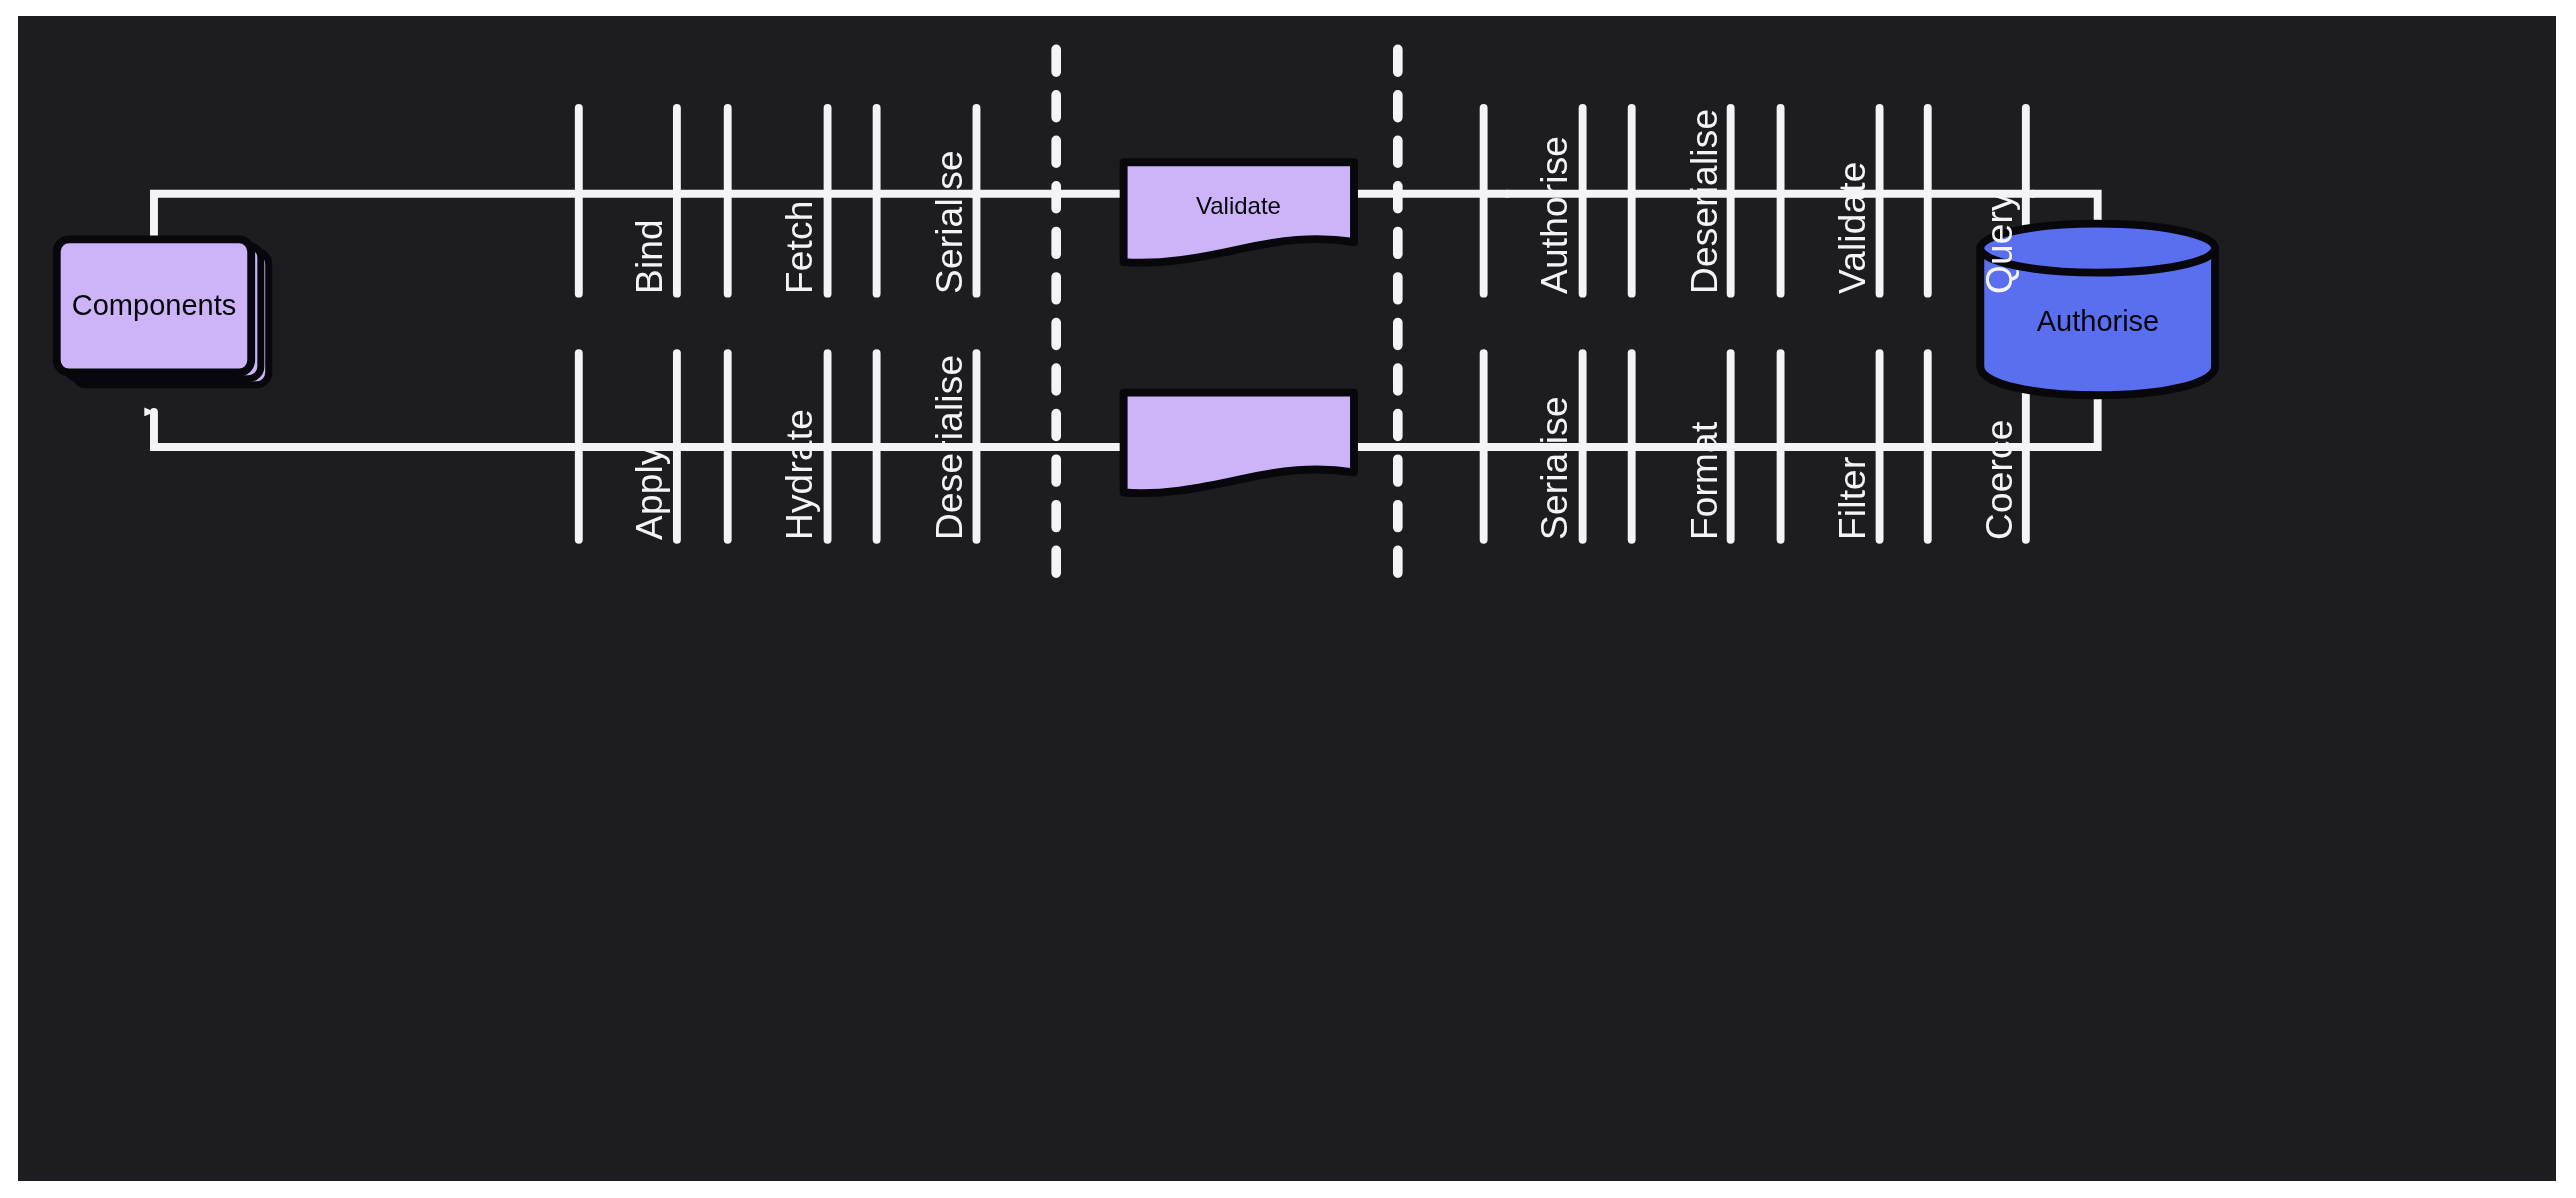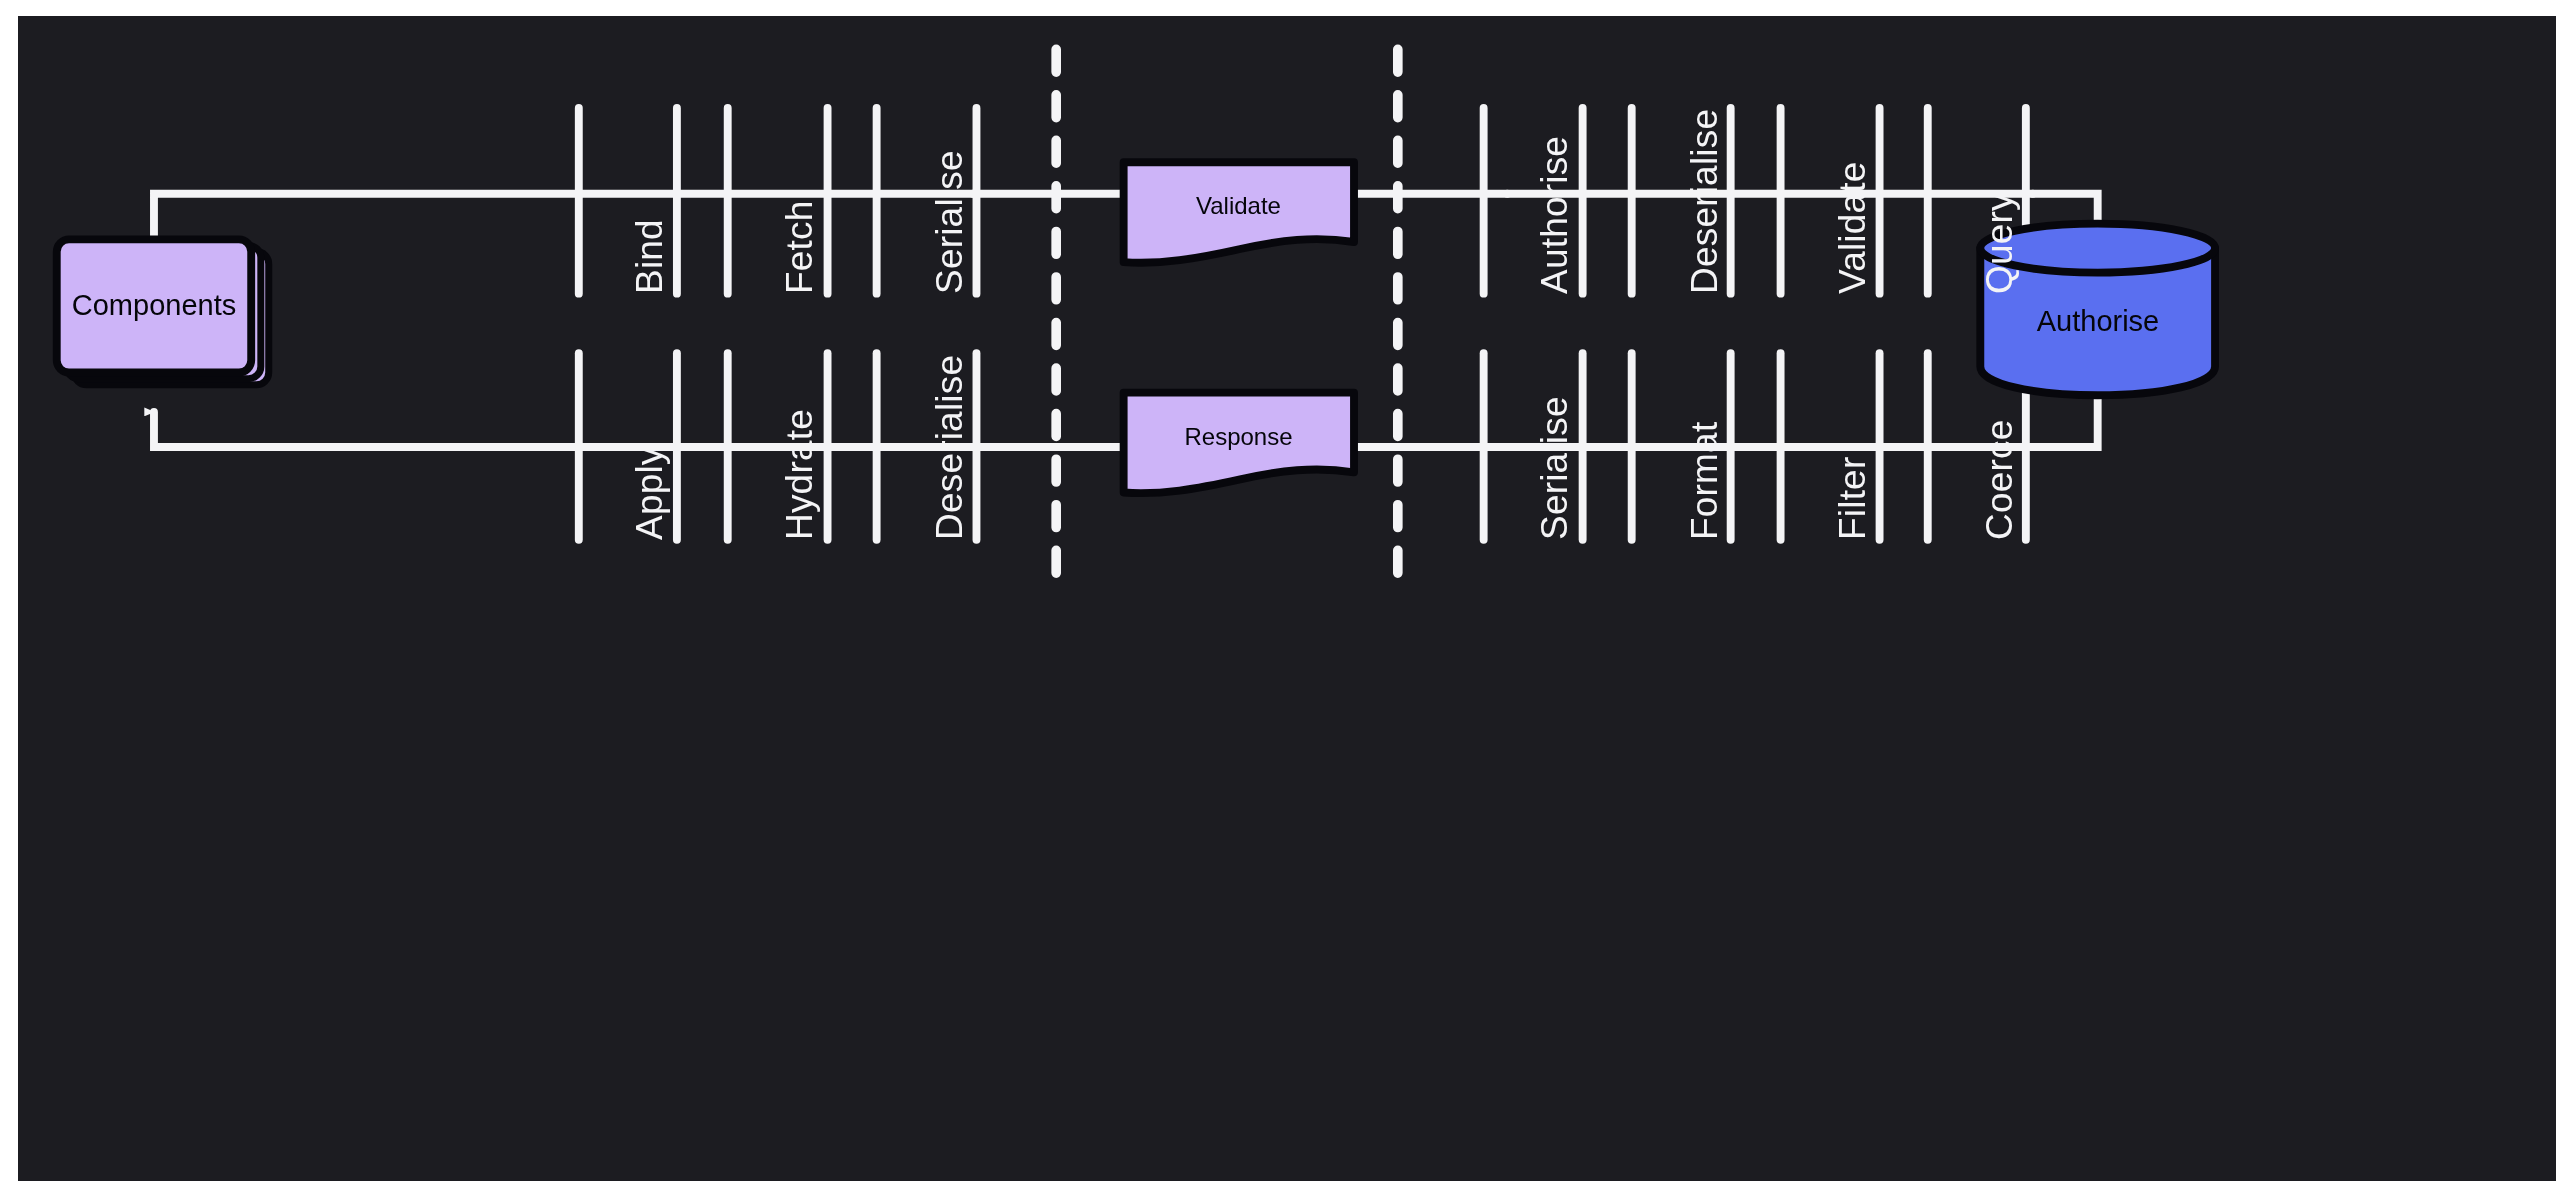--- a/index.html
+++ b/index.html
@@ -105,21 +105,20 @@
       </g>
 
       <g>
         <path d="M2240 265 L2240 400 C2240 420 2300 433 2374 433 C2448 433 2508 420 2508 400 L2508 265 Z" fill="#5a6ff0" stroke="#07070c" stroke-width="9" stroke-linejoin="round"></path>
         <ellipse cx="2374" cy="265" rx="134" ry="28" fill="#5a6ff0" stroke="#07070c" stroke-width="9"></ellipse>
       </g>
     </svg>
 
     <div class="node-label" style="left:39px;top:223px;width:195px;height:133px;font-size:29px;">Components</div>
     <div class="node-label" style="left:1106px;top:146px;width:230px;height:88px;font-size:24px;">Validate</div>
-    <div class="node-label" style="left:1106px;top:377px;width:230px;height:88px;font-size:24px;">Response</div>
     <div class="node-label" style="left:1963px;top:232px;width:235px;height:147px;font-size:29px;">Authorise</div>
 
     <div class="rot-label" style="left:611px;  top:278px; transform:rotate(-90deg);">Bind</div>
     <div class="rot-label" style="left:761px;  top:278px; transform:rotate(-90deg);">Fetch</div>
     <div class="rot-label" style="left:911px; top:278px; transform:rotate(-90deg);">Serialise</div>
     <div class="rot-label" style="left:1516px; top:278px; transform:rotate(-90deg);">Authorise</div>
     <div class="rot-label" style="left:1666px; top:278px; transform:rotate(-90deg);">Deserialise</div>
     <div class="rot-label" style="left:1814px; top:278px; transform:rotate(-90deg);">Validate</div>
     <div class="rot-label" style="left:1961px; top:278px; transform:rotate(-90deg);">Query</div>
 

